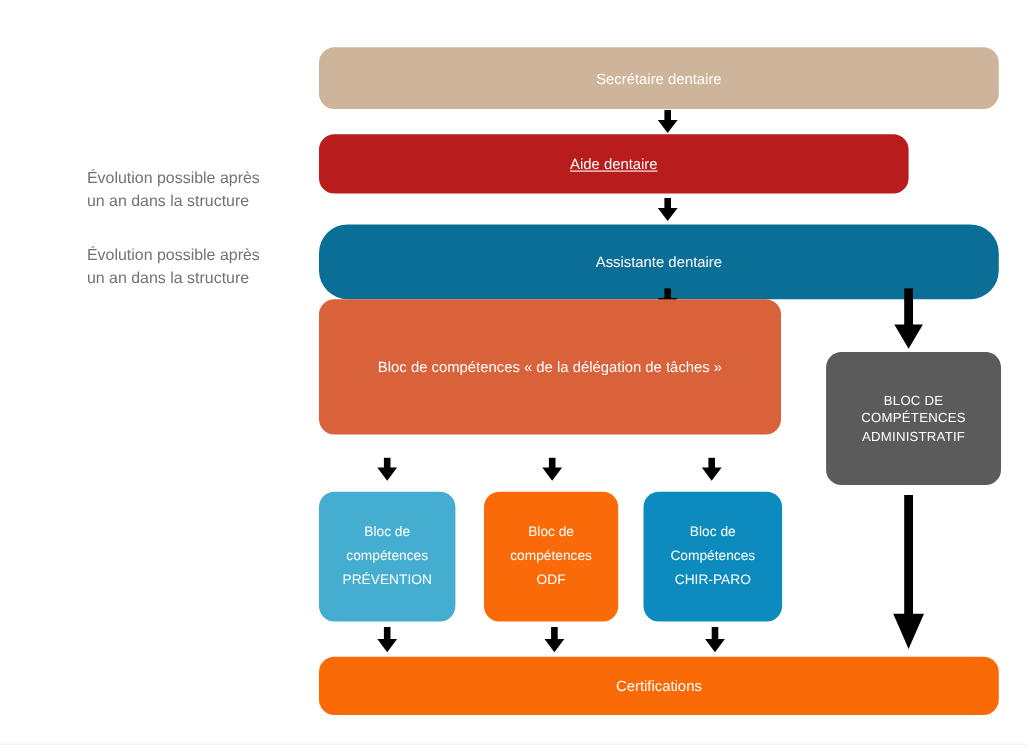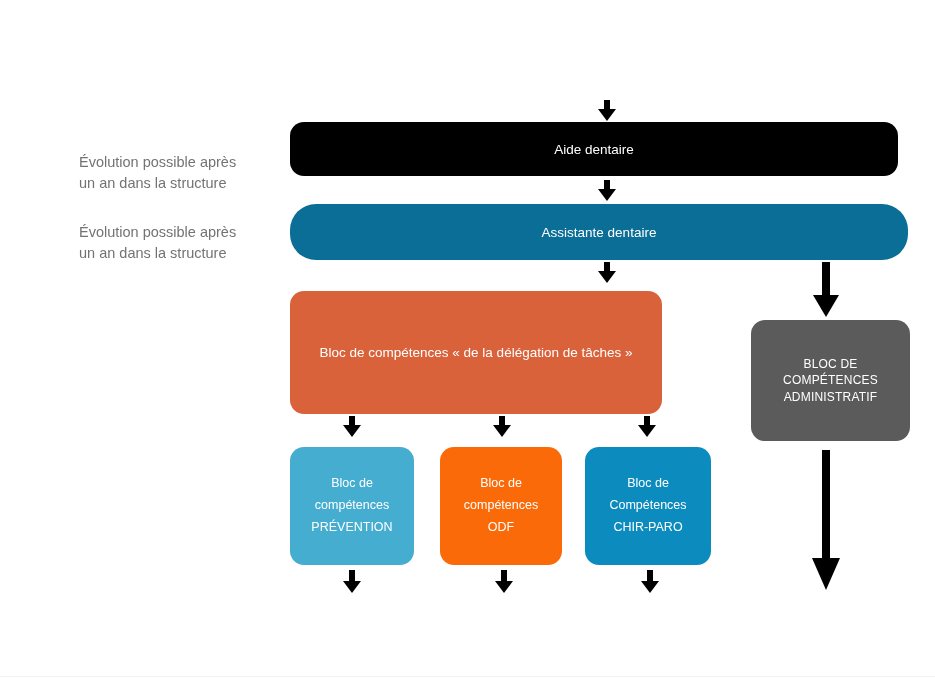--- a/index.html
+++ b/index.html
@@ -27,39 +27,40 @@
     color: #ffffff;
     box-sizing: border-box;
   }
   .bar-secretaire {
     left: 290px; top: 43px; width: 618px; height: 56px;
     background: #cdb49a;
     border-radius: 14px;
     font-size: 13.5px;
   }
   .bar-aide {
-    left: 290px; top: 122px; width: 608px; height: 54px;
-    background: #000000;
-    border-radius: 14px;
-    font-size: 13.5px;
+    left: 290px; top: 122px; width: 536px; height: 54px;
+    background: #b91c1c;
+    border-radius: 14px;
+    font-size: 13.5px;
+    text-decoration: underline;
   }
   .bar-assistante {
-    left: 290px; top: 204px; width: 618px; height: 56px;
+    left: 290px; top: 204px; width: 618px; height: 68px;
     background: #0a6e96;
     border-radius: 26px;
     font-size: 13.5px;
   }
   .bar-certifications {
     left: 290px; top: 597px; width: 618px; height: 53px;
     background: #f96a06;
     border-radius: 14px;
     font-size: 13.5px;
   }
   .block-delegation {
-    left: 290px; top: 291px; width: 372px; height: 123px;
+    left: 290px; top: 272px; width: 420px; height: 123px;
     background: #d9623b;
     border-radius: 14px;
     font-size: 13.5px;
     gap: 20px;
   }
   .block-delegation .line { display: block; }
   .block-admin {
     left: 751px; top: 320px; width: 159px; height: 121px;
     background: #5b5b5b;
     border-radius: 14px;
@@ -102,20 +103,23 @@
 <body>
 
 <div id="canvas">
 
   <div class="side-label side-label-1">Évolution possible après
 un an dans la structure</div>
 
   <div class="side-label side-label-2">Évolution possible après
 un an dans la structure</div>
 
+  <div class="node bar-secretaire">
+    <span>Secrétaire dentaire</span>
+  </div>
 
   <div class="arrow" style="left:597px; top:100px;">
     <svg width="20" height="22" viewBox="0 0 20 22">
       <rect x="7" y="0" width="6" height="11" fill="#000000"></rect>
       <polygon points="1,9 19,9 10,21" fill="#000000"></polygon>
     </svg>
   </div>
 
   <div class="node bar-aide">
     <span>Aide dentaire</span>
@@ -216,16 +220,19 @@
     </svg>
   </div>
 
   <div class="arrow" style="left:808px; top:450px;">
     <svg width="36" height="142" viewBox="0 0 36 142">
       <rect x="14" y="0" width="8" height="112" fill="#000000"></rect>
       <polygon points="4,108 32,108 18,140" fill="#000000"></polygon>
     </svg>
   </div>
 
+  <div class="node bar-certifications">
+    <span>Certifications</span>
+  </div>
 
   <div class="divider"></div>
 
 </div>
 
 </body></html>

